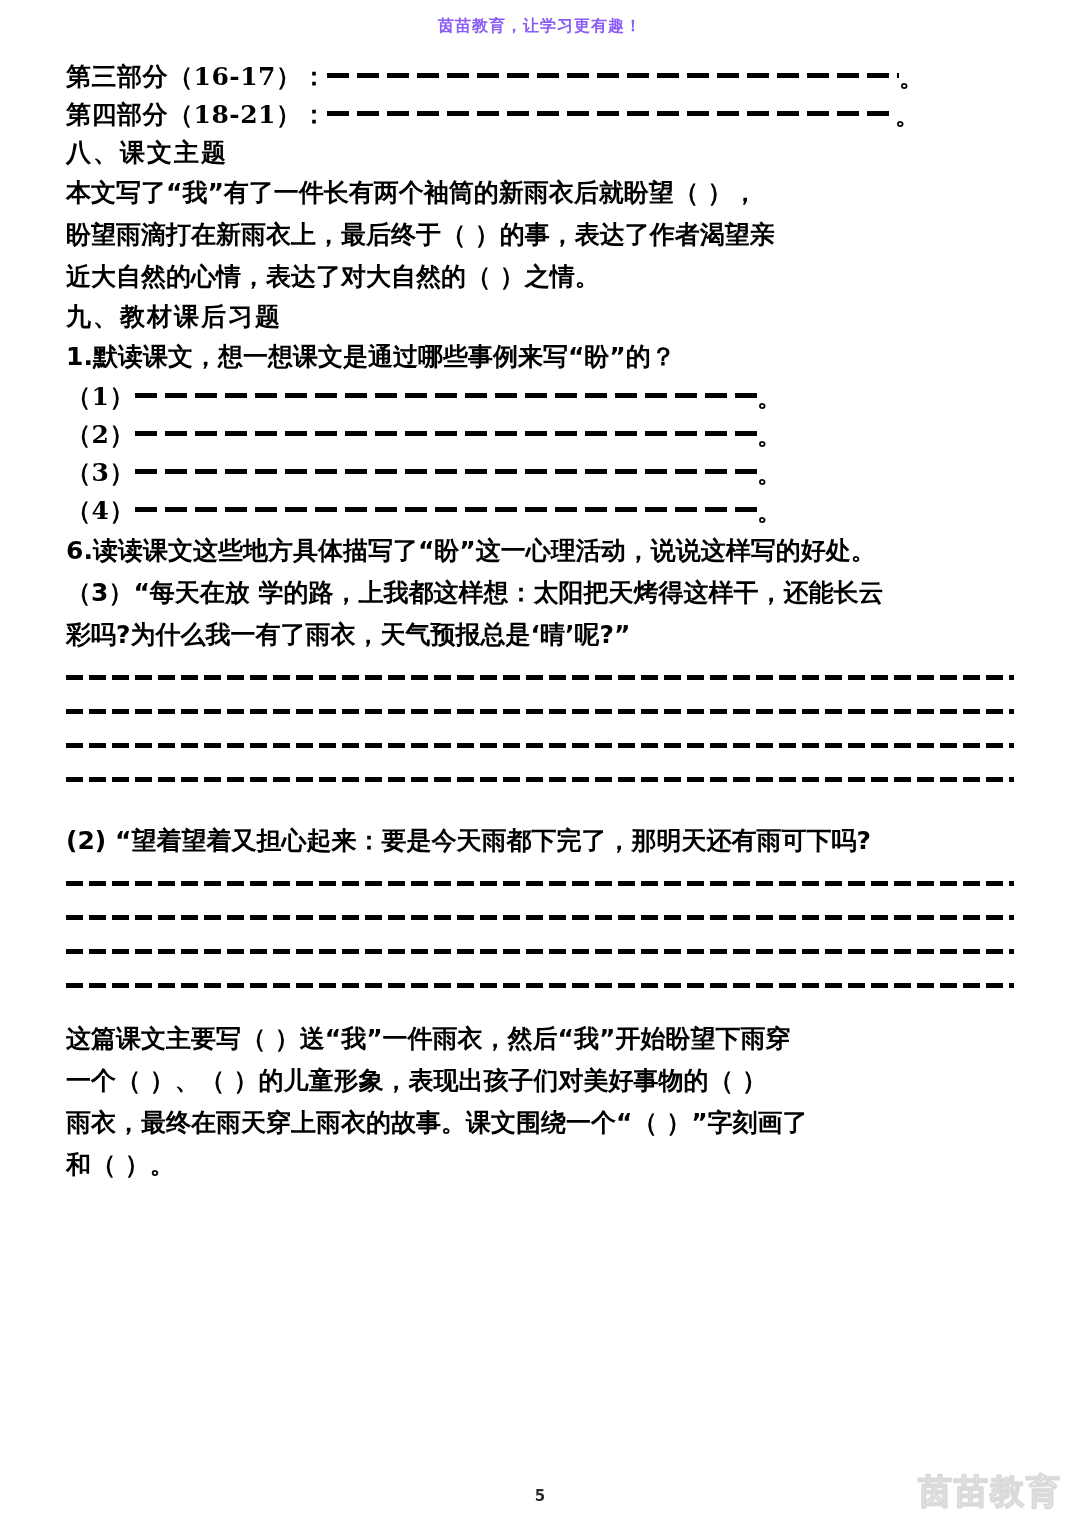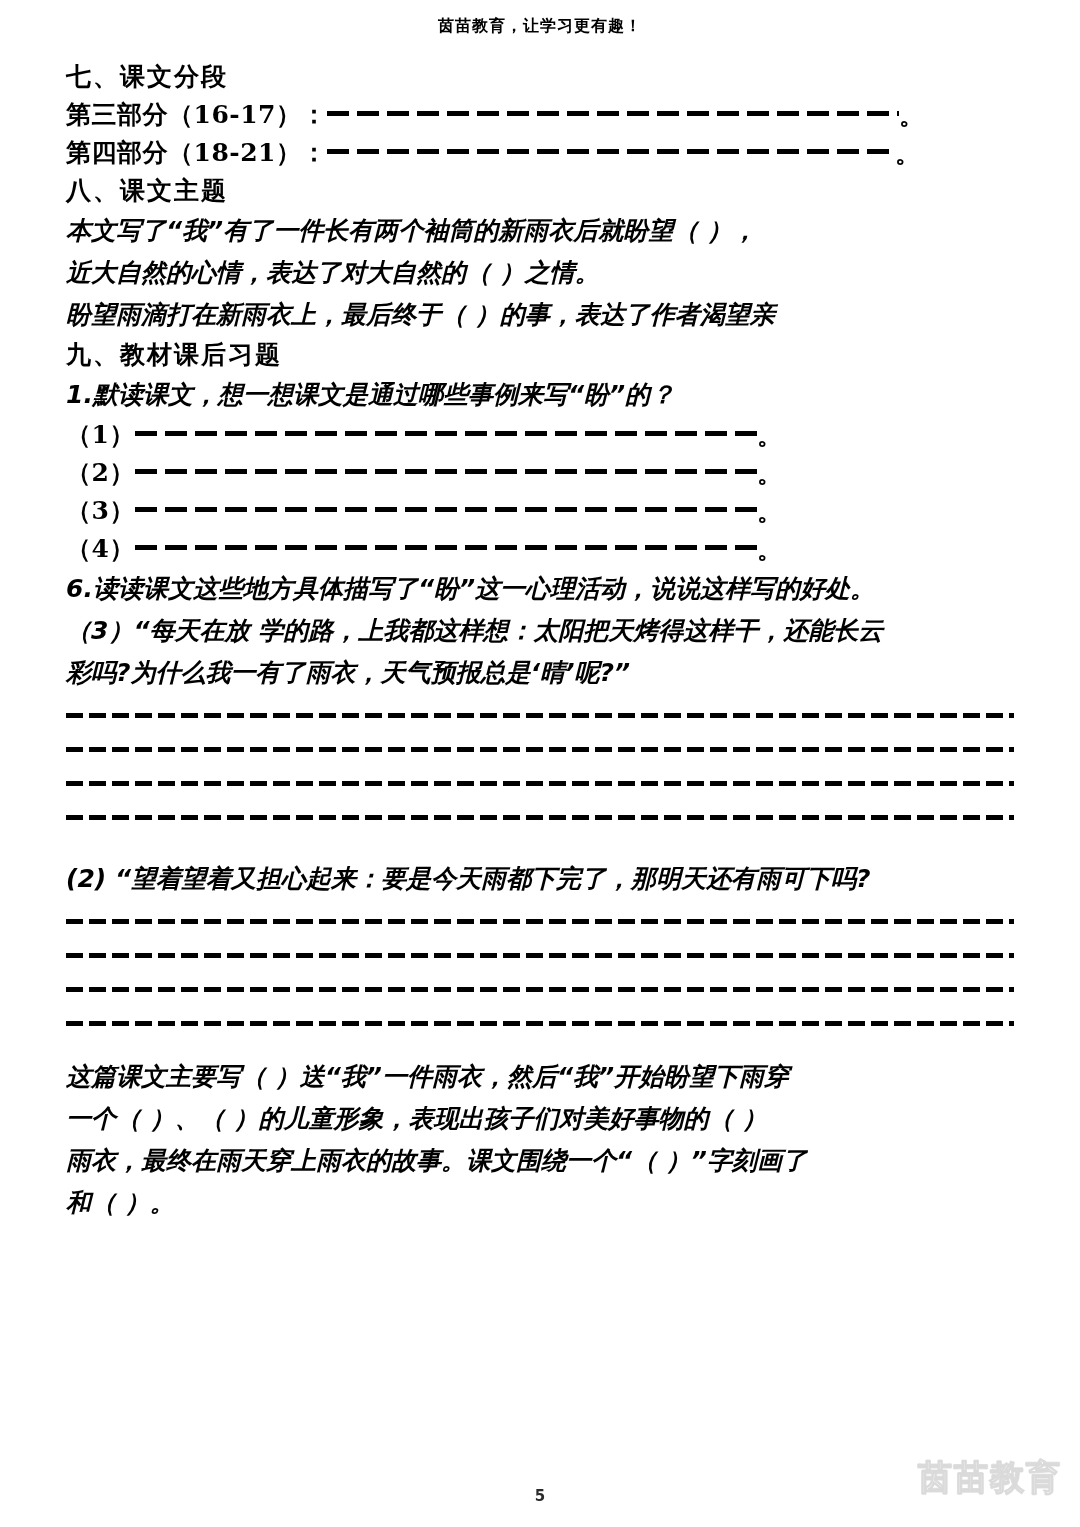--- a/index.html
+++ b/index.html
@@ -24,21 +24,21 @@
   .page-header {
     position: absolute;
     top: 16px;
     left: 0;
     width: 1080px;
     text-align: center;
     font-family: "DejaVu Serif", "Liberation Serif", serif;
     font-size: 16px;
     font-weight: bold;
     letter-spacing: 1px;
-    color: #000000;
+    color: #8b5cf6;
   }
 
   
   .content {
     position: absolute;
     top: 58px;
     left: 66px;
     width: 948px;
   }
 
@@ -60,21 +60,20 @@
   
   .para-line {
     position: relative;
     height: 42px;
     line-height: 42px;
     white-space: nowrap;
     font-size: 25px;
     font-weight: bold;
     font-family: "DejaVu Sans", "Liberation Sans", sans-serif;
     color: #000000;
-    font-style: italic;
   }
 
   
   .spacer-20 { height: 20px; }
   .spacer-28 { height: 28px; }
   .spacer-8  { height: 8px; }
 
   
   .answer-rule {
     height: 26px;
@@ -126,21 +125,21 @@
     top: 1487px;
     text-align: center;
     font-family: "DejaVu Sans", "Liberation Sans", sans-serif;
     font-size: 15px;
     font-weight: bold;
     color: #2b2b2b;
   }
   .watermark {
     position: absolute;
     right: 18px;
-    bottom: 26px;
+    bottom: 12px;
     font-family: "DejaVu Sans", "Liberation Sans", sans-serif;
     font-size: 34px;
     font-weight: bold;
     letter-spacing: 2px;
     color: #ffffff;
     -webkit-text-stroke: 1px #d9d9d9;
     text-shadow:
       1px 0 0 #e3e3e3, -1px 0 0 #e3e3e3,
       0 1px 0 #e3e3e3, 0 -1px 0 #e3e3e3;
     opacity: 0.95;
@@ -149,37 +148,36 @@
 </style>
 </head>
 <body>
 
 <div class="page">
 
   <div class="page-header">茵苗教育，让学习更有趣！</div>
 
   <div class="content">
 
-    <div class="line sec-head">七、课文分段</div>
 
 
 
     <div class="line">
       <span>第三部分（16-17）：</span><span class="rule" style="width:572px"></span><span class="period">。</span>
     </div>
 
     <div class="line">
       <span>第四部分（18-21）：</span><span class="rule" style="width:568px"></span><span class="period">。</span>
     </div>
 
     <div class="line sec-head">八、课文主题</div>
 
     <div class="para-line">本文写了“我”有了一件长有两个袖筒的新雨衣后就盼望（                    ），</div>
+    <div class="para-line">盼望雨滴打在新雨衣上，最后终于（              ）的事，表达了作者渴望亲</div>
     <div class="para-line">近大自然的心情，表达了对大自然的（             ）之情。</div>
-    <div class="para-line">盼望雨滴打在新雨衣上，最后终于（              ）的事，表达了作者渴望亲</div>
 
     <div class="line sec-head">九、教材课后习题</div>
 
     <div class="para-line">1.默读课文，想一想课文是通过哪些事例来写“盼”的？</div>
 
     <div class="line">
       <span>（1）</span><span class="rule" style="width:622px"></span><span class="period">。</span>
     </div>
     <div class="line">
       <span>（2）</span><span class="rule" style="width:622px"></span><span class="period">。</span>

